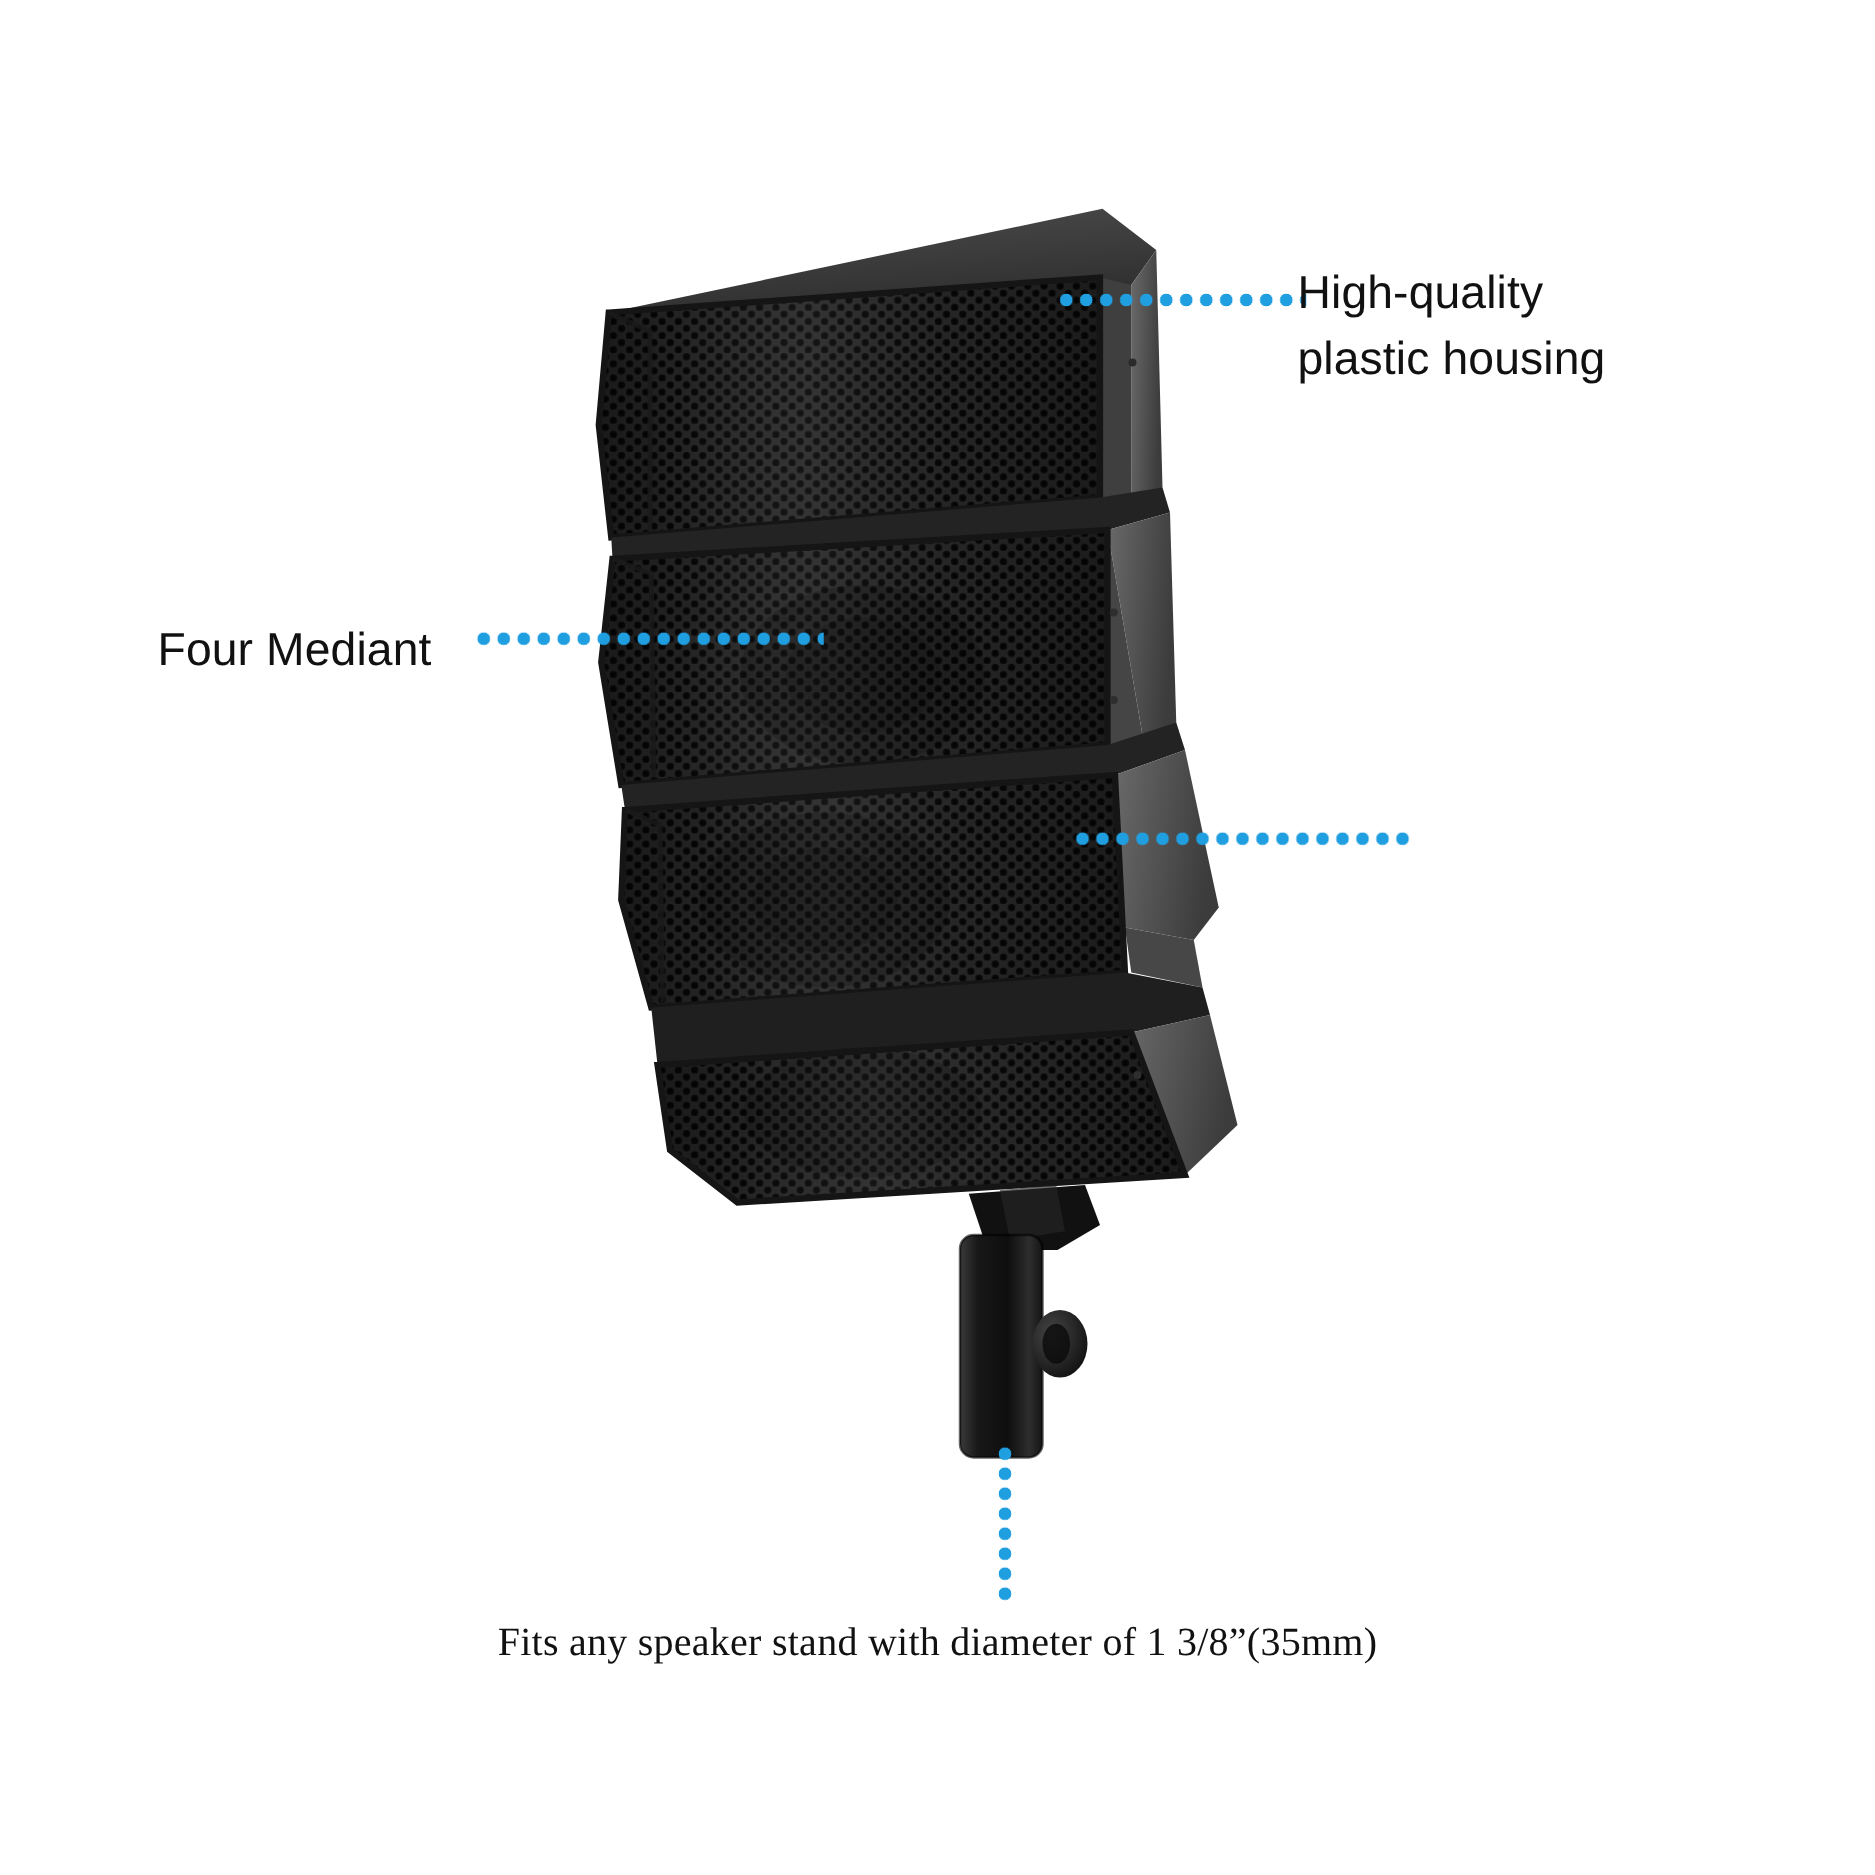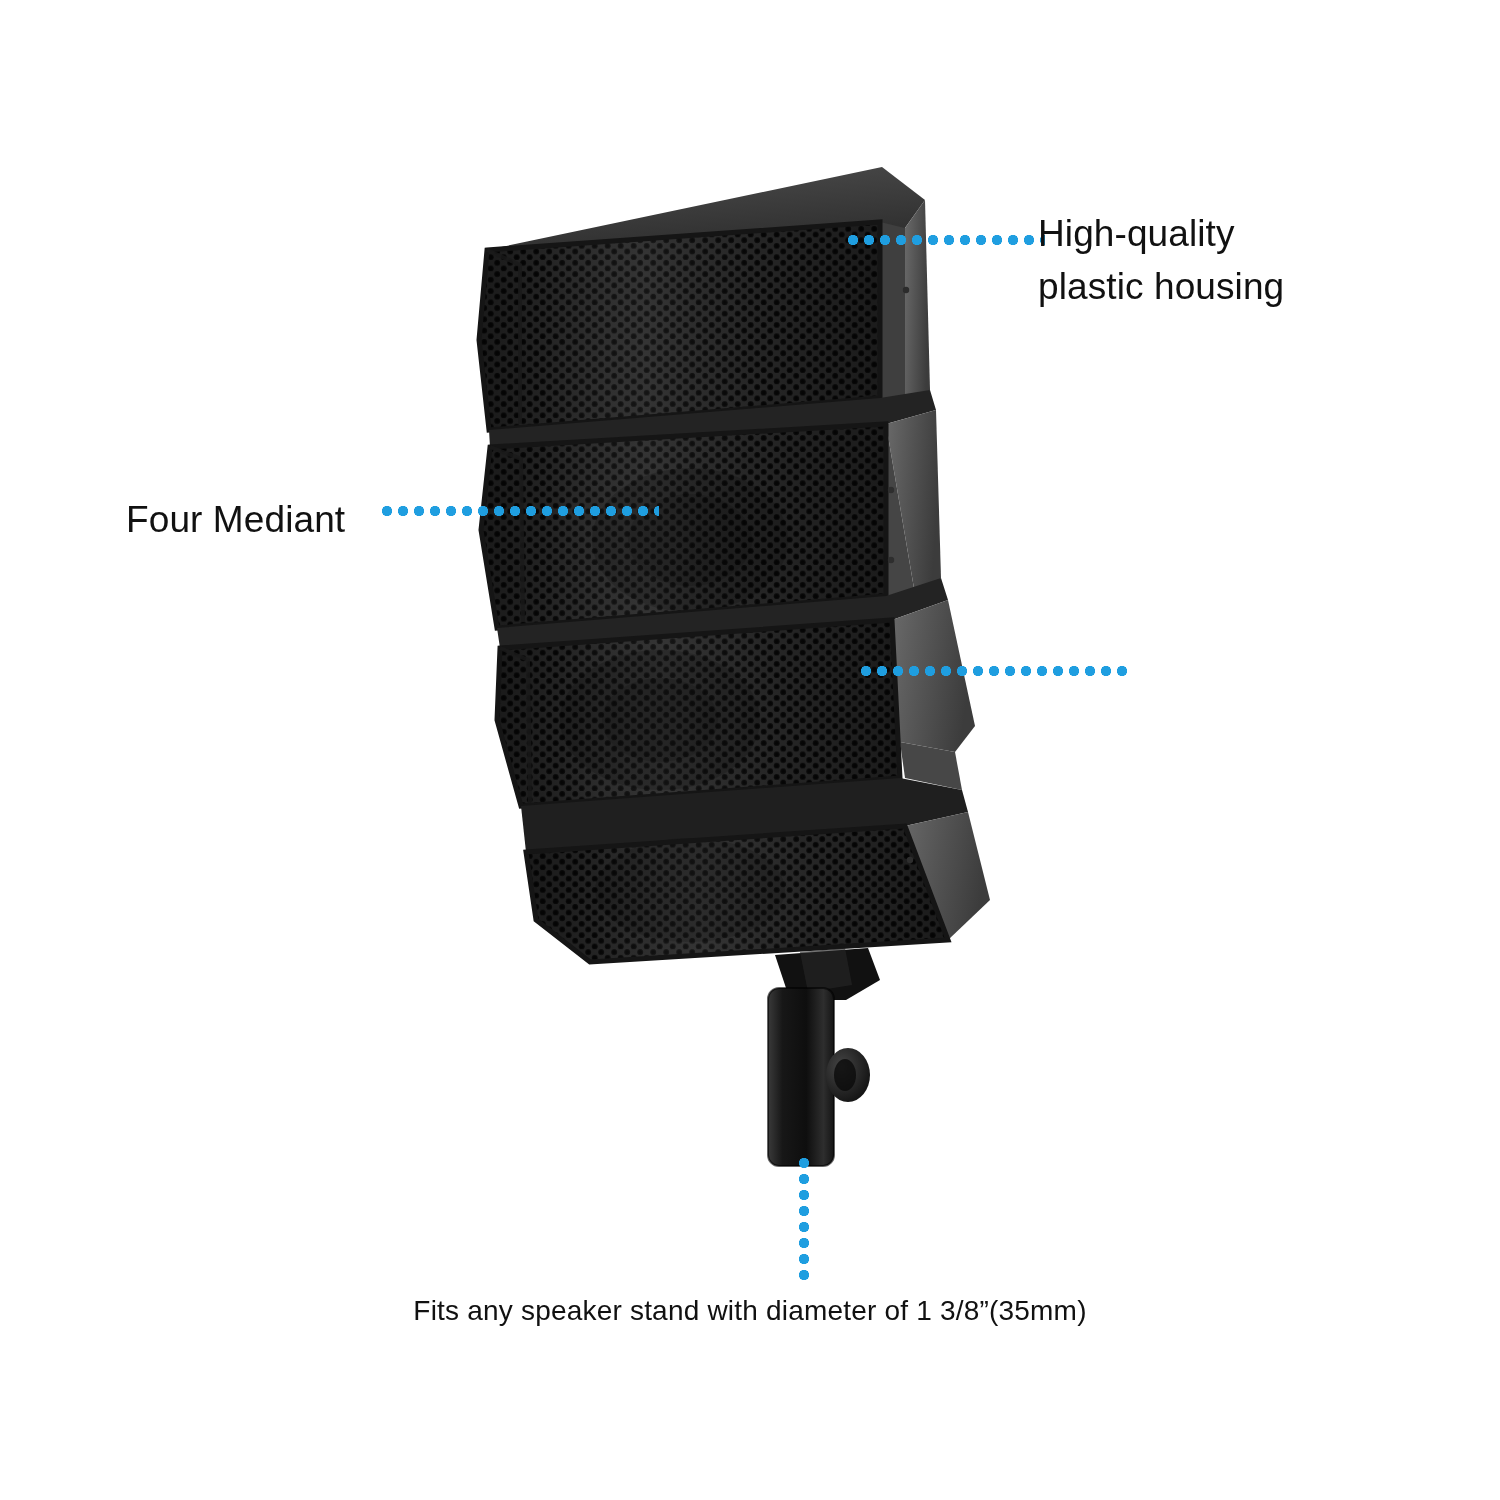--- a/index.html
+++ b/index.html
@@ -45,22 +45,22 @@
   #label-housing  { left: 1038px; top: 208px; }
   #label-mediant  { left: 126px;  top: 494px; }
   #label-tweeter  { left: 1131px; top: 653px; }
 
   #caption-stand {
     position: absolute;
     left: 0; right: 0;
     top: 1295px;
     text-align: center;
     color: #111111;
-    font-family: Liberation Sans, sans-serif;
-    font-size: 28px;
+    font-family: Liberation Serif, serif;
+    font-size: 32px;
     font-weight: 400;
     letter-spacing: 0.2px;
   }
 
   
   .leader {
     position: absolute;
     height: 16px;
     background-image: radial-gradient(circle closest-side,
                         #1f9ee0 0%, #1f9ee0 62%, rgba(31,158,224,0) 66%);

